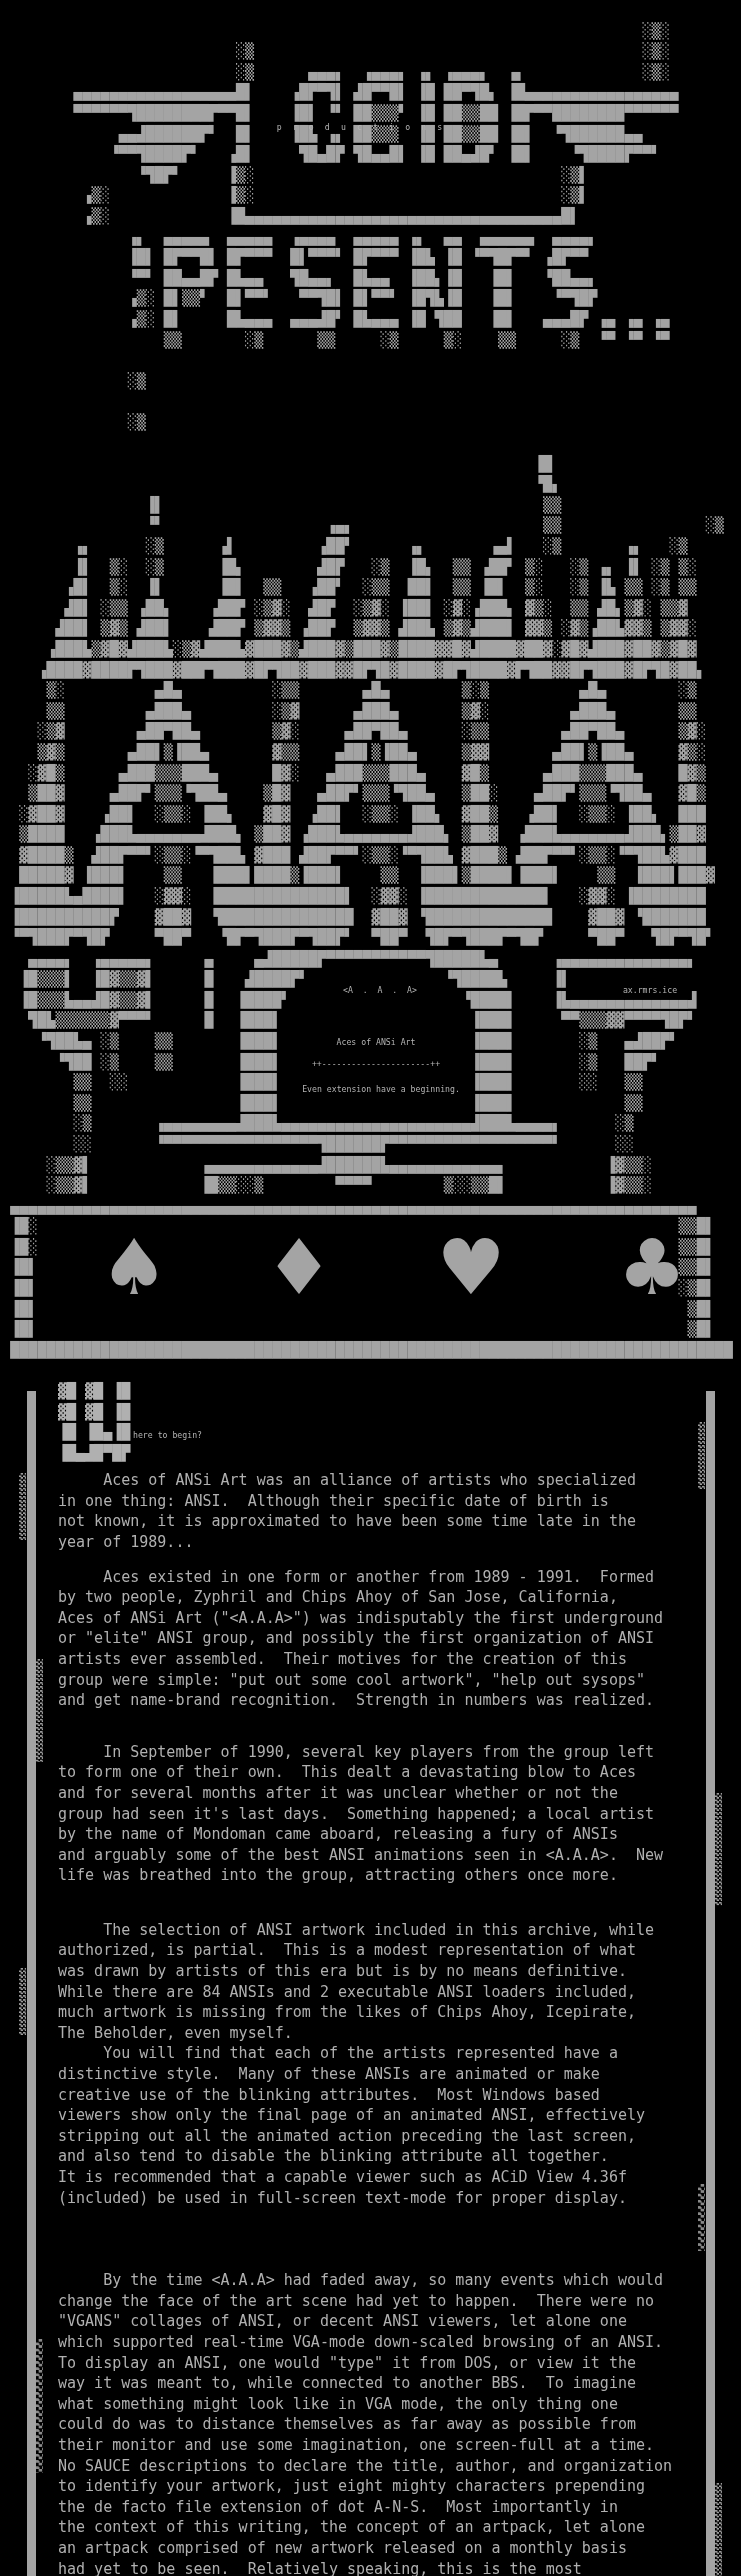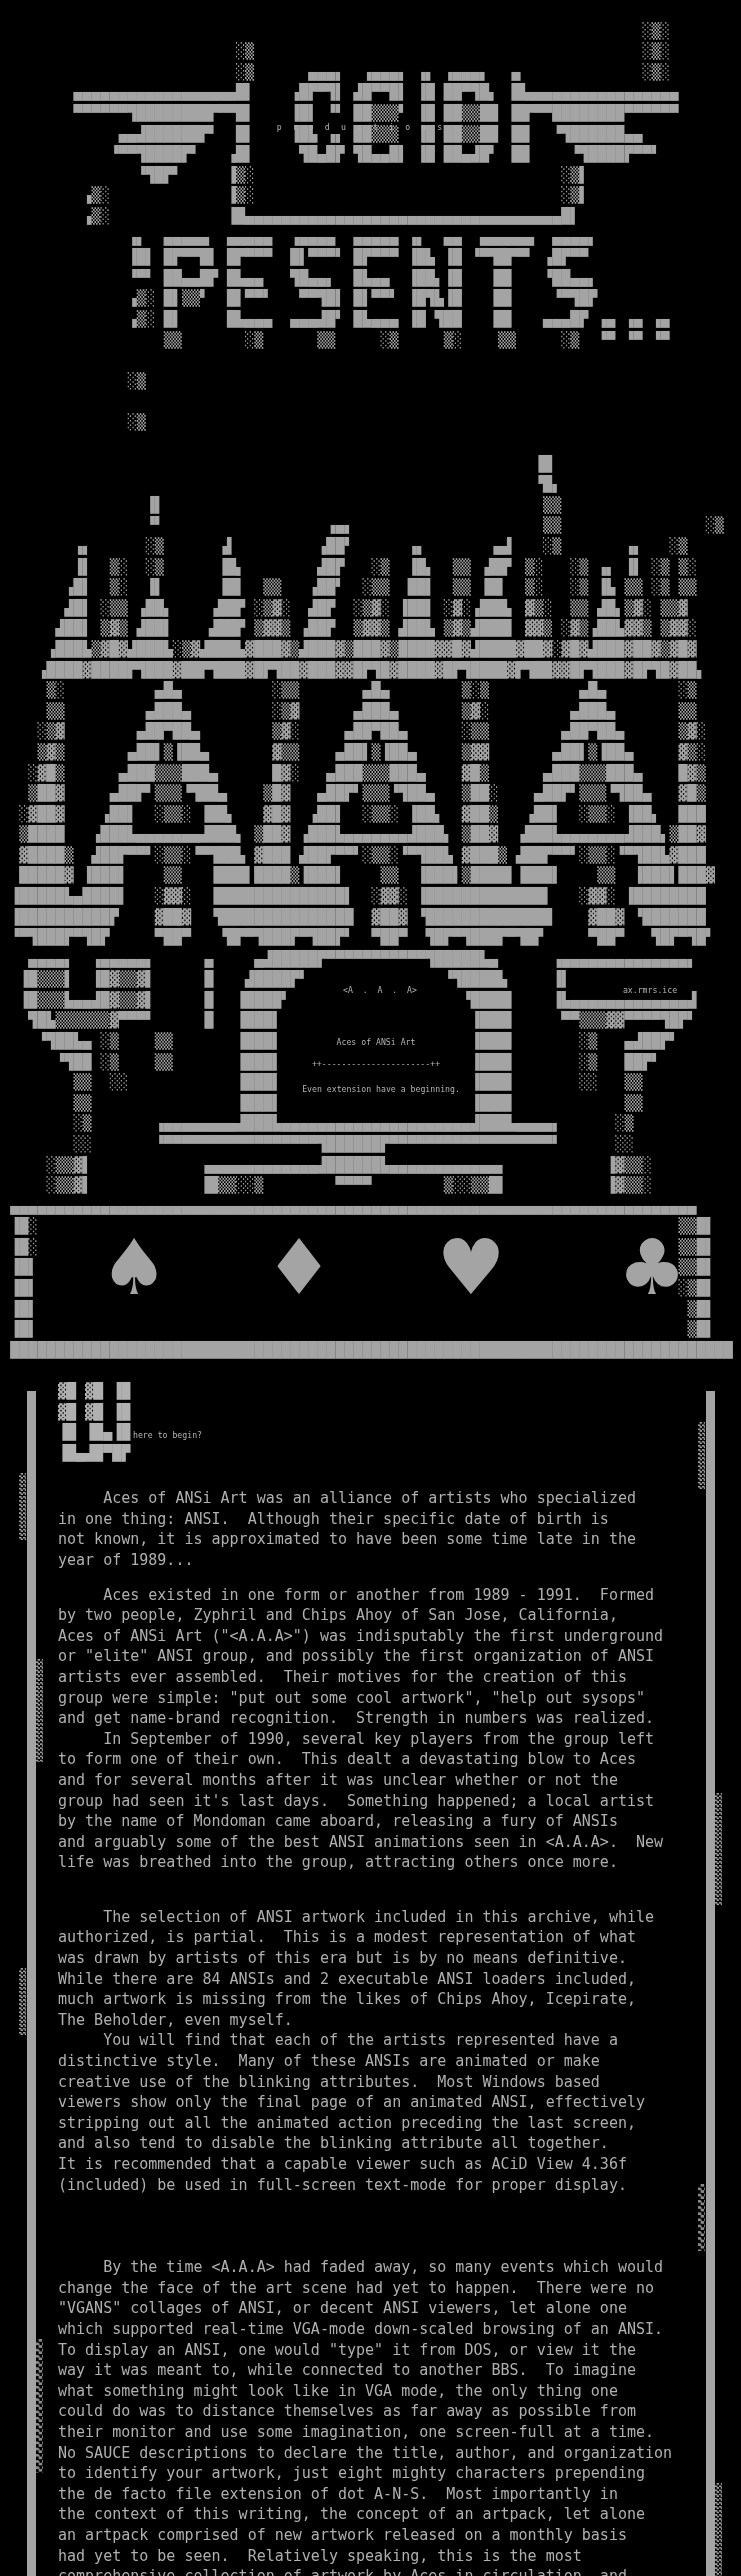--- a/index.html
+++ b/index.html
@@ -137,32 +137,32 @@
   </div>
 
   <div class="wwrap">
     <pre class="bodytext" style="display:inline-block">▓█ ▓█ ▐█
 ▓█ ▓█ ▐█
 ▐█ ▐█▄▐█
 ▐█▄▟█▀█▛</pre>
     <span class="overlay" style="left:133px;top:49px">here to begin?</span>
   </div>
 
-  <pre class="bodytext" style="margin-top:25px">     Aces of ANSi Art was an alliance of artists who specialized
+  <pre class="bodytext" style="margin-top:7px">     Aces of ANSi Art was an alliance of artists who specialized
 in one thing: ANSI.  Although their specific date of birth is
 not known, it is approximated to have been some time late in the
 year of 1989...</pre>
   <pre class="bodytext" style="margin-top:14px">     Aces existed in one form or another from 1989 - 1991.  Formed
 by two people, Zyphril and Chips Ahoy of San Jose, California,
 Aces of ANSi Art ("&lt;A.A.A&gt;") was indisputably the first underground
 or "elite" ANSI group, and possibly the first organization of ANSI
 artists ever assembled.  Their motives for the creation of this
 group were simple: "put out some cool artwork", "help out sysops"
 and get name-brand recognition.  Strength in numbers was realized.</pre>
-  <pre class="bodytext" style="">     In September of 1990, several key players from the group left
+  <pre class="bodytext" style="margin-top:31px">     In September of 1990, several key players from the group left
 to form one of their own.  This dealt a devastating blow to Aces
 and for several months after it was unclear whether or not the
 group had seen it's last days.  Something happened; a local artist
 by the name of Mondoman came aboard, releasing a fury of ANSIs
 and arguably some of the best ANSI animations seen in &lt;A.A.A&gt;.  New
 life was breathed into the group, attracting others once more.</pre>
   <pre class="bodytext" style="margin-top:34px">     The selection of ANSI artwork included in this archive, while
 authorized, is partial.  This is a modest representation of what
 was drawn by artists of this era but is by no means definitive.
 While there are 84 ANSIs and 2 executable ANSI loaders included,

